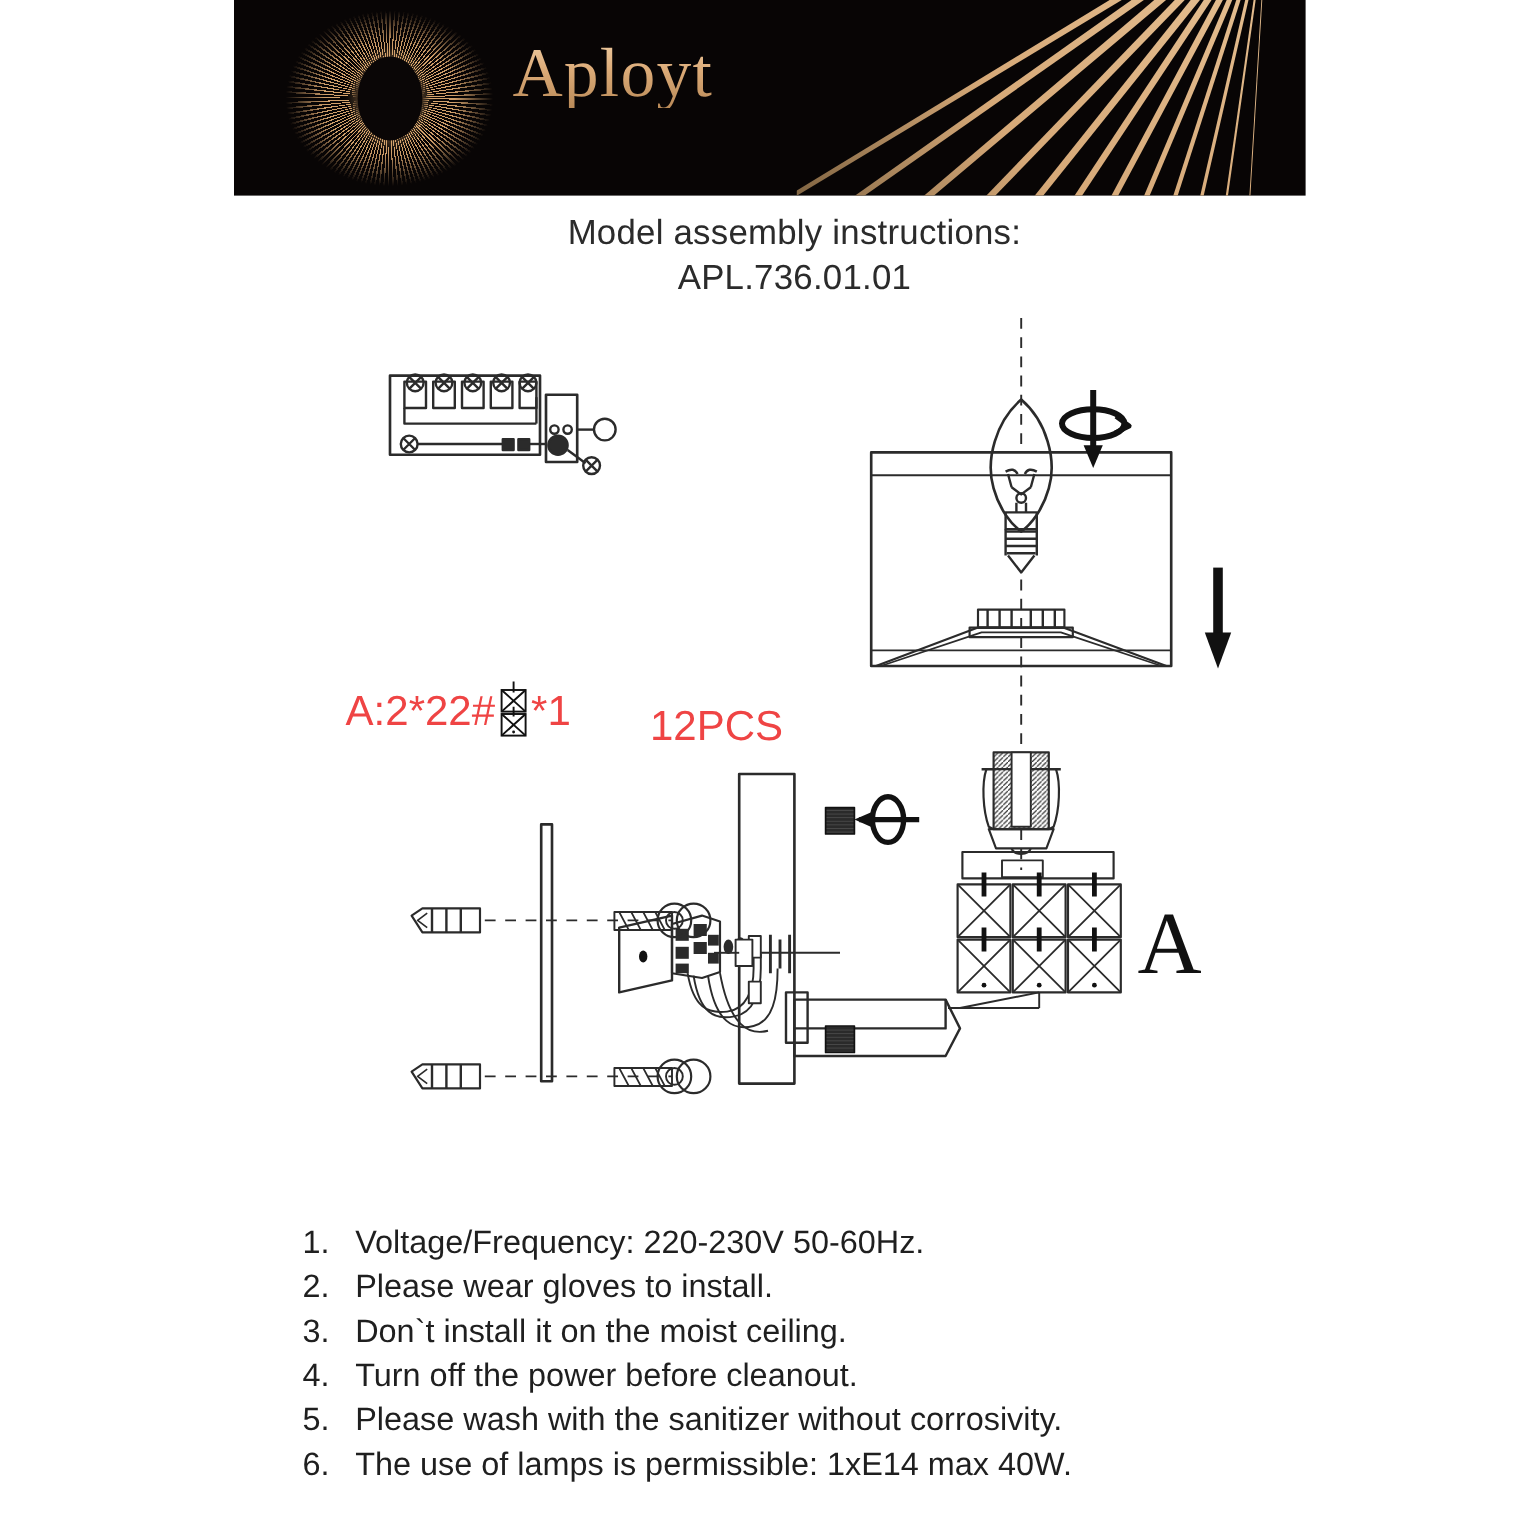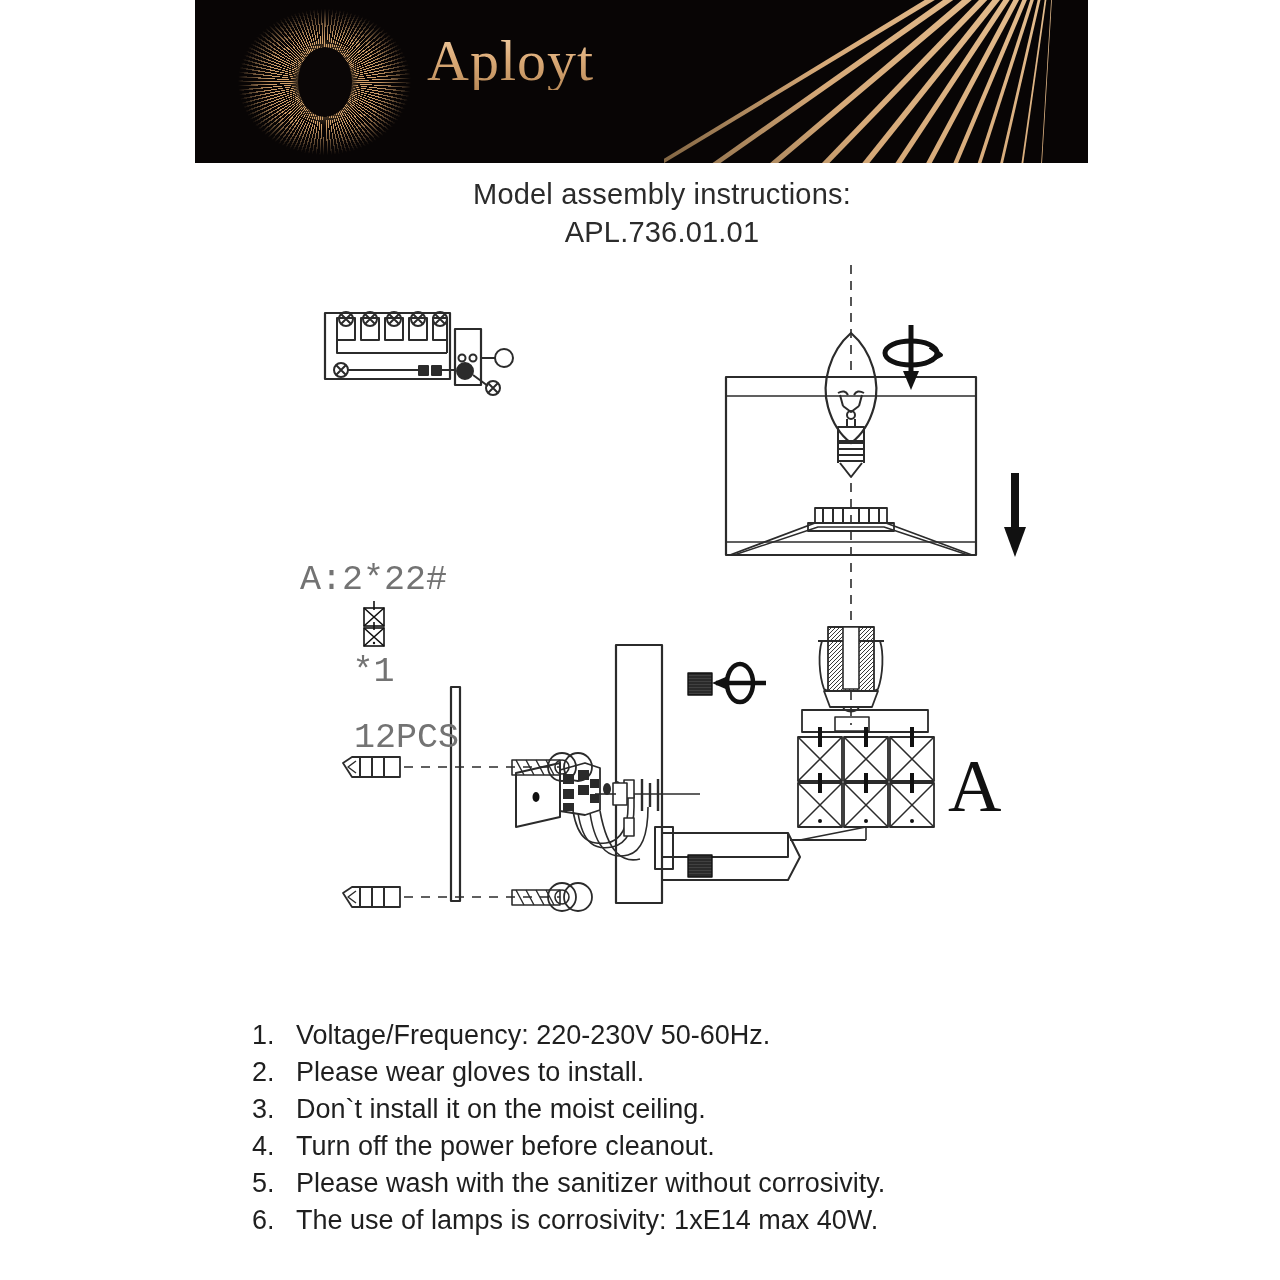--- a/index.html
+++ b/index.html
@@ -58,22 +58,22 @@
   }
   .doc-title .sub{display:block;}
 
   
   .diagrams{position:absolute;left:0;top:255px;width:1280px;height:710px;}
 
   
   .parts-row{
     position:absolute;left:288px;top:560px;
     display:flex;align-items:center;
-    font-family:Liberation Mono, monospace;
-    font-size:35px;color:#737373;white-space:nowrap;flex-direction:column;
+    font-family:Liberation Sans, sans-serif;
+    font-size:35px;color:#ef4444;white-space:nowrap;
   }
   .parts-row .pcs{margin-left:66px;margin-top:26px;}
   .crystal-glyph{margin:0 2px;display:inline-block;vertical-align:-8px;}
 
   
   .notes{
     position:absolute;left:252px;top:1018px;width:840px;
     font-size:27px;line-height:1.30;color:#1f1f1f;
   }
   .note{display:flex;align-items:flex-start;margin-bottom:2px;}
@@ -386,17 +386,17 @@
     <div class="note">
       <span class="note-num">4.</span>
       <span class="note-text">Turn off the power before cleanout.</span>
     </div>
     <div class="note">
       <span class="note-num">5.</span>
       <span class="note-text">Please wash with the sanitizer without corrosivity.</span>
     </div>
     <div class="note">
       <span class="note-num">6.</span>
-      <span class="note-text">The use of lamps is corrosivity: 1xE14 max 40W.</span>
+      <span class="note-text">The use of lamps is permissible: 1xE14 max 40W.</span>
     </div>
   </div>
 
 </div>
 
 </body></html>

